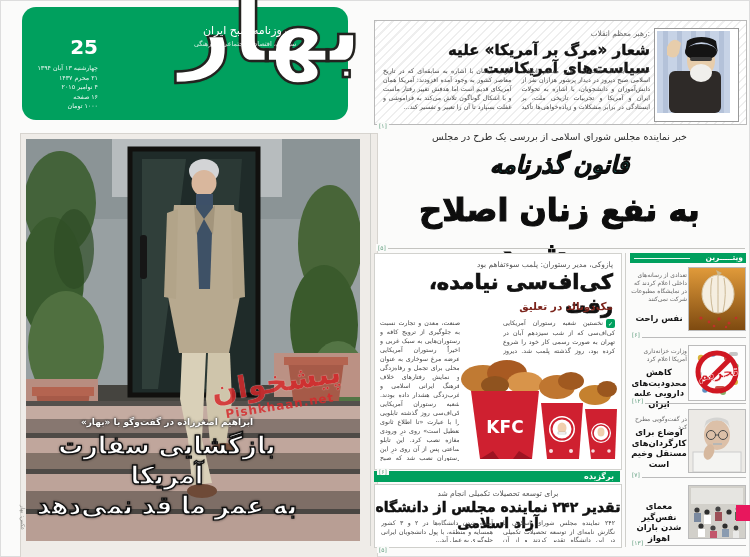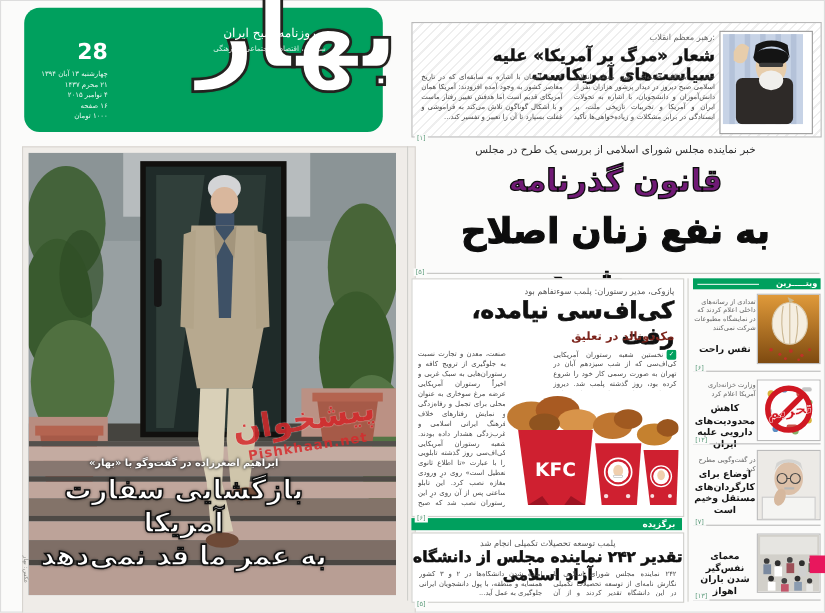--- a/index.html
+++ b/index.html
@@ -25,21 +25,21 @@
         background-image:repeating-linear-gradient(135deg,rgba(120,120,120,.12) 0 1.5px,transparent 1.5px 6px);}
   .lead-photo{right:7px;top:7px;width:79px;height:88px;background:#fff;border:1px solid #999;padding:2px;}
   .lead-kicker{right:96px;top:8px;font-size:7.5px;color:#666;}
   .lead-headline{right:96px;top:20px;left:8px;font-size:15px;font-weight:bold;color:#141414;
                  text-align:right;direction:rtl;-webkit-text-stroke:.4px #141414;}
   .lead-body{right:96px;top:45px;left:8px;bottom:6px;column-count:2;column-gap:10px;direction:rtl;
              font-size:6.3px;line-height:9px;color:#474747;text-align:justify;overflow:hidden;}
   
   .mainhead{left:374px;top:129px;width:371px;height:118px;text-align:center;direction:rtl;}
   .mainhead .kick{font-size:9.5px;color:#2b2b2b;margin-top:2px;}
-  .mainhead .l1{font-size:28px;font-weight:bold;color:#701a75;line-height:46px;-webkit-text-stroke:1.2px #0d0d0d;}
+  .mainhead .l1{font-size:24px;font-weight:bold;color:#0f766e;line-height:46px;font-style:italic;-webkit-text-stroke:1.2px #0d0d0d;}
   .mainhead .l2{font-size:32px;font-weight:bold;color:#0d0d0d;line-height:44px;-webkit-text-stroke:1.1px #0d0d0d;}
   
   .photo-box{left:20px;top:133px;width:346px;height:414px;background:#efece8;border:1px solid #d7d4cf;padding:5px;}
   .photo-inner{position:relative;width:334px;height:402px;overflow:hidden;background:#98a0a2;}
   .caption{left:6px;bottom:20px;width:270px;direction:rtl;text-align:center;z-index:4;}
   .caption .ck{font-size:9px;font-weight:bold;color:#fff;text-shadow:0 0 3px #222,0 0 2px #222;margin-bottom:4px;}
   .caption .c1,.caption .c2{font-size:25px;font-weight:bold;color:#fff;line-height:30px;
         -webkit-text-stroke:1.4px #101010;text-shadow:0 0 3px #000;}
   .watermark{right:18px;bottom:128px;transform:rotate(-9deg);text-align:center;z-index:3;opacity:.85;}
   .watermark .w1{font-size:30px;font-weight:bold;color:#d62b2d;text-shadow:0 0 1px #fff;}
@@ -84,21 +84,21 @@
 <body>
 
 <div class="page">
 
   <div class="abs masthead">
     <div class="abs logo">بهار</div>
     <div class="abs tagline">
       <div class="t1">روزنامه صبح ایران</div>
       <div class="t2">سیاسی، اقتصادی، اجتماعی و فرهنگی</div>
     </div>
-    <div class="abs issue-no">28</div>
+    <div class="abs issue-no">25</div>
     <div class="abs date-block">
       <div>چهارشنبه ۱۳ آبان ۱۳۹۴</div>
       <div>۲۱ محرم ۱۴۳۷</div>
       <div>۴ نوامبر ۲۰۱۵</div>
       <div>۱۶ صفحه</div>
       <div>۱۰۰۰ تومان</div>
     </div>
   </div>
 
   <div class="abs lead">
@@ -251,21 +251,21 @@
           <path d="M73,104 L60,96 L54,104 Z" fill="#9d1322"></path>
       </svg>
     </div>
     <div class="abs pref" style="left:2px;bottom:-6px;">[۶]</div>
   </div>
 
   <div class="abs featbar">
     <span>برگزیده</span>
   </div>
   <div class="abs azad">
-    <div class="kick">پلمب توسعه تحصیلات تکمیلی انجام شد</div>
+    <div class="kick">برای توسعه تحصیلات تکمیلی انجام شد</div>
     <div class="hl">تقدیر ۲۴۲ نماینده مجلس از دانشگاه آزاد اسلامی</div>
     <div class="bod">۲۴۲ نماینده مجلس شورای اسلامی با نگارش نامه‌ای از توسعه تحصیلات تکمیلی در این دانشگاه تقدیر کردند و از آن خواستند با برنامه‌ریزی برای زمینه‌سازی و آماده شدن دانشگاه‌ها در ۲ و ۳ کشور همسایه و منطقه، با پول دانشجویان ایرانی جلوگیری به عمل آید...</div>
     <div class="abs pref" style="left:2px;bottom:-6px;">[۵]</div>
   </div>
 
   <div class="abs sidebar">
     <div class="sb-head">
       <span class="lbl">ویتـــــرین</span>
       <span class="wline"></span>
     </div>

